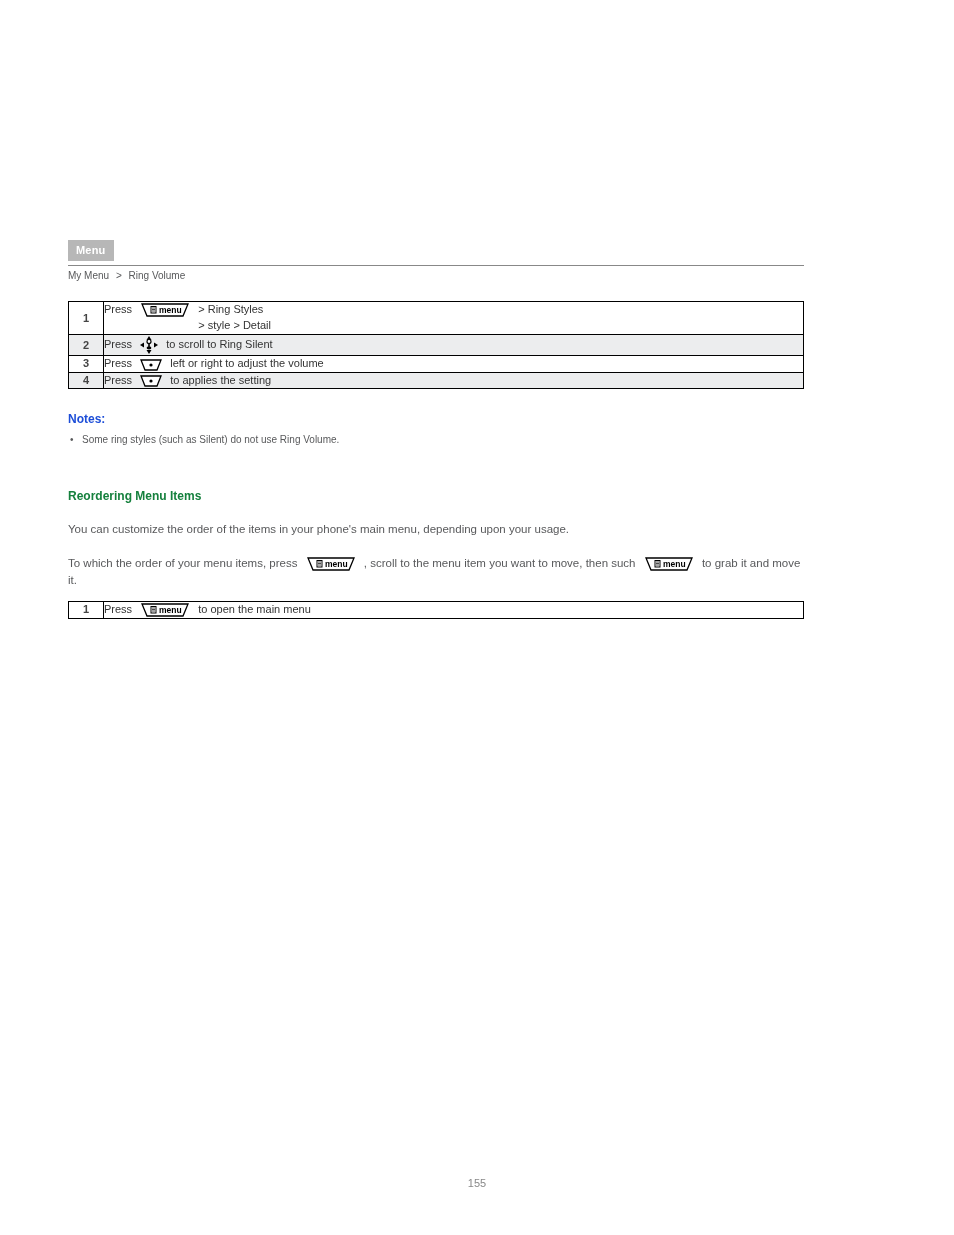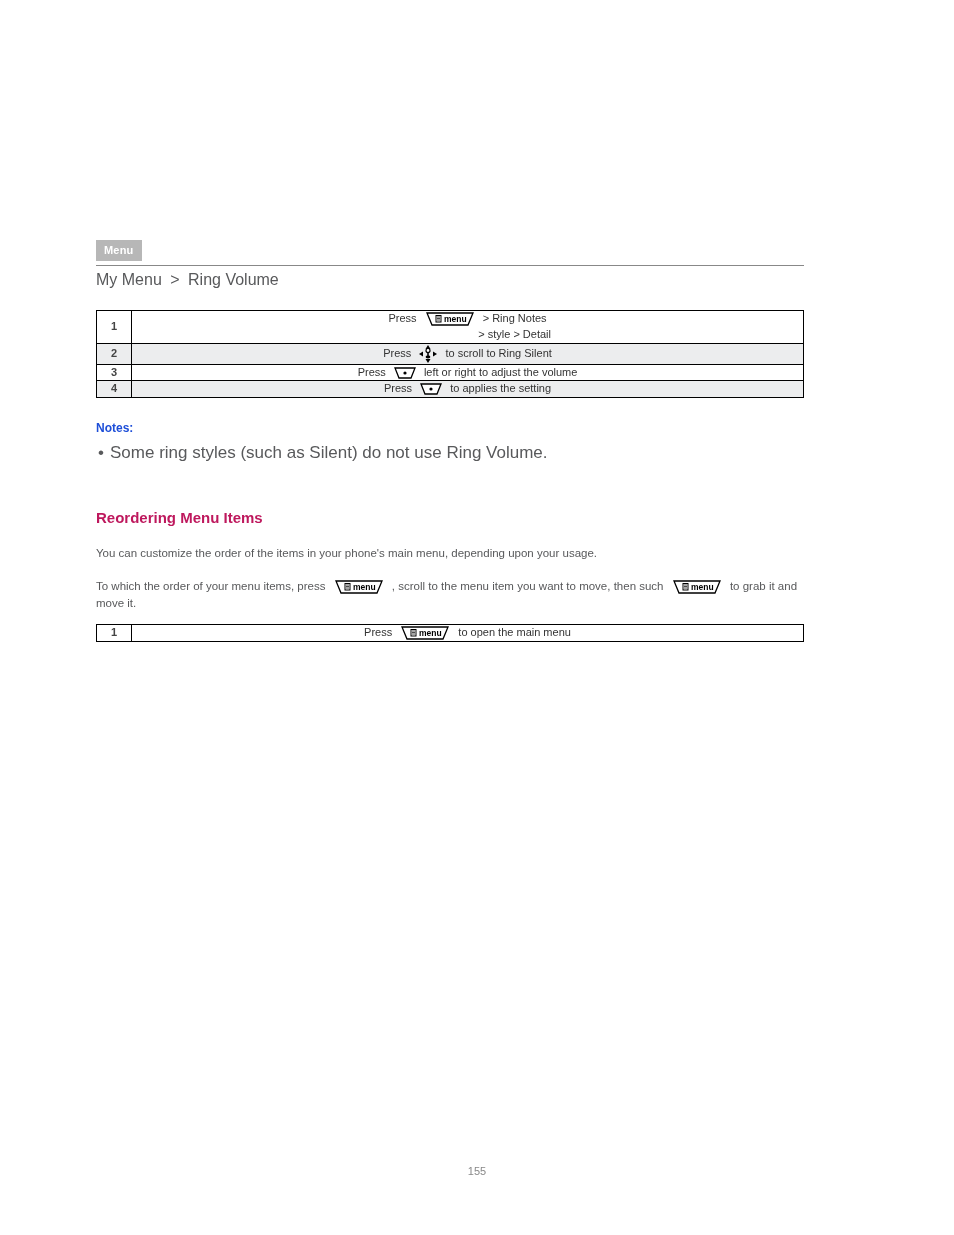--- a/index.html
+++ b/index.html
@@ -8,35 +8,35 @@
       font-family: "Helvetica", "Arial", sans-serif;
       background: #fff;
       color: #58595b;
       font-size: 12px;
       line-height: 1.4;
     }
     .page {
       width: 954px;
       height: 1235px;
       box-sizing: border-box;
-      padding: 240px 150px 60px 96px;
+      padding: 240px 150px 60px 68px;
       position: relative;
     }
     .tab {
       display: inline-block;
       background: #b7b7b7;
       color: #fff;
       font-size: 11px;
       font-weight: bold;
       padding: 3px 8px;
       letter-spacing: 0.2px;
     }
     .breadcrumb {
       color: #58595b;
-      font-size: 16px;
+      font-size: 10px;
       margin: 4px 0 0 0;
       border-top: 1px solid #888;
       padding-top: 3px;
     }
     .bc-sep { margin: 0 4px; }
     .table {
       margin-top: 18px;
       border: 1px solid #000;
       width: 100%;
       border-collapse: collapse;
@@ -50,21 +50,20 @@
     }
     .step-num {
       width: 34px;
       text-align: center;
       font-weight: bold;
       color: #444;
     }
     .step-body {
       padding: 6px 10px;
       position: relative;
-      text-align: center;
     }
     .shade { background: #ecedee; }
     .menu-key {
       display: inline-block;
       vertical-align: middle;
       margin: 0 3px;
     }
     .menu-key svg, .dot-key svg, .joy svg { display: block; }
     .dot-key, .joy {
       display: inline-block;
@@ -75,50 +74,50 @@
       margin: 22px 0 4px 0;
       font-size: 12px;
       font-weight: bold;
       color: #1d4ed8;
     }
     .bullets {
       list-style: none;
       padding: 0;
       margin: 2px 0 0 0;
       color: #58595b;
-      font-size: 17px;
+      font-size: 10px;
       line-height: 1.55;
     }
     .bullets li {
       padding-left: 14px;
       position: relative;
       margin-bottom: 3px;
     }
     .bullets li::before {
       content: "•";
       position: absolute;
       left: 2px;
       top: 0;
     }
     .section-title {
       margin: 40px 0 6px 0;
-      font-size: 15px;
-      font-weight: bold;
-      color: #be185d;
+      font-size: 12px;
+      font-weight: bold;
+      color: #15803d;
     }
     .bodytext {
       color: #58595b;
       font-size: 11.5px;
       margin: 17px 0 6px 0;
       line-height: 1.45;
     }
     .bodytext.indent { margin-left: 0; }
     .pagefoot {
       position: absolute;
-      bottom: 56px;
+      bottom: 44px;
       left: 0;
       right: 0;
       text-align: center;
       font-size: 11px;
       color: #888;
     }
     .step-multiline { line-height: 1.45; }
   </style>
 </head>
 <body>
@@ -144,21 +143,21 @@
           <svg width="54" height="16" viewBox="0 0 54 16">
             <path d="M4 2 L50 2 L45 14 L9 14 Z" fill="#fff" stroke="#000" stroke-width="1.3"></path>
             <rect x="13" y="4.5" width="5" height="6.5" fill="none" stroke="#000" stroke-width="1"></rect>
             <line x1="14" y1="6" x2="17" y2="6" stroke="#000" stroke-width="0.7"></line>
             <line x1="14" y1="7.5" x2="17" y2="7.5" stroke="#000" stroke-width="0.7"></line>
             <line x1="14" y1="9" x2="17" y2="9" stroke="#000" stroke-width="0.7"></line>
             <text x="21" y="11" font-size="8.5" font-family="Arial" font-weight="bold" fill="#000">menu</text>
           </svg>
         </span>
         <span> &gt; </span>
-        <span>Ring Notes</span>
+        <span>Ring Styles</span>
         <br>
         <span style="visibility:hidden">Press </span>
         <span style="display:inline-block;width:60px"></span>
         <span>&gt; style &gt; Detail</span>
       </td>
     </tr>
     <tr class="shade">
       <td class="step-num shade">2</td>
       <td class="step-body shade">
         <span>Press </span>

